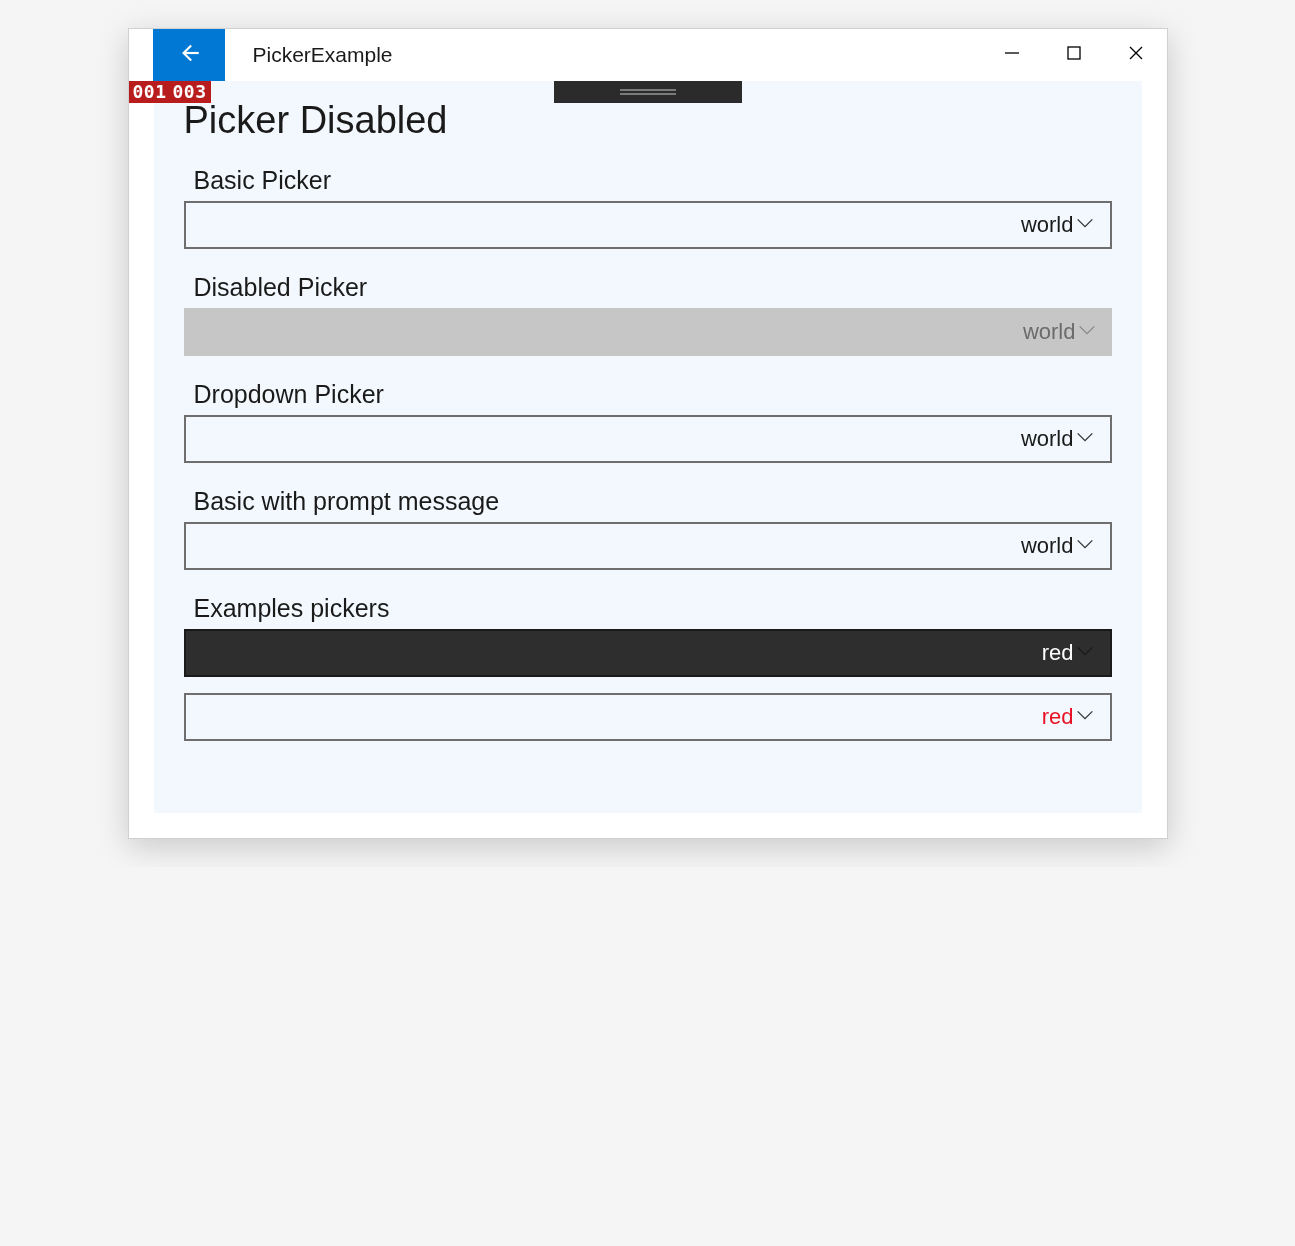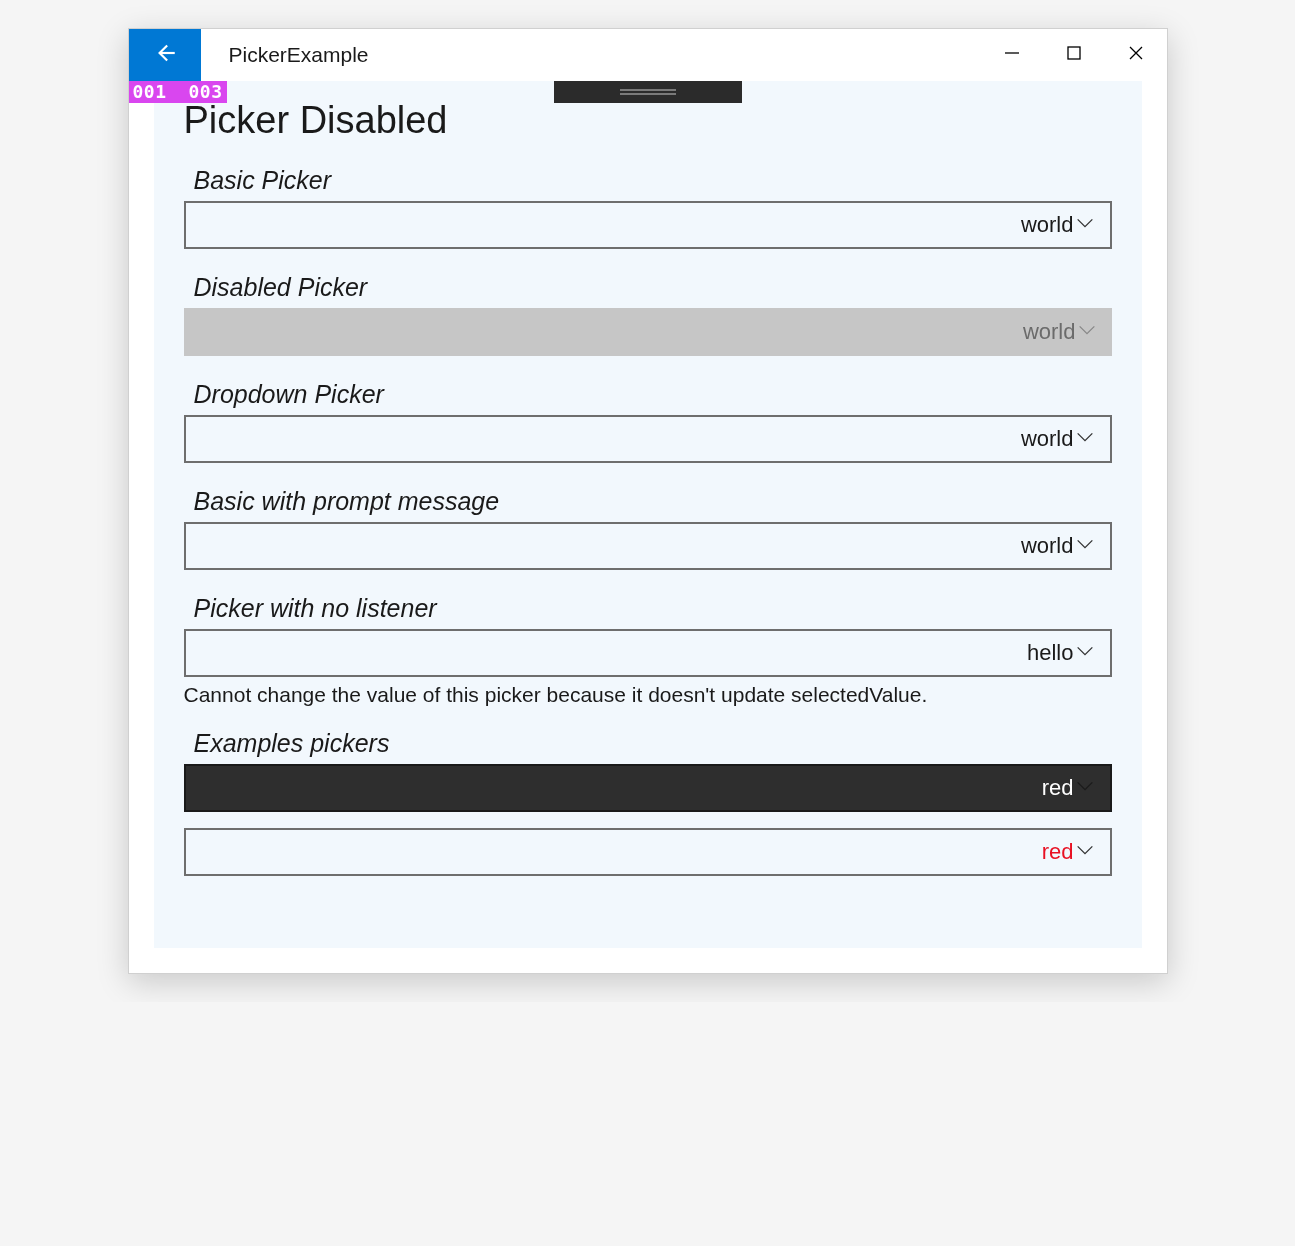--- a/index.html
+++ b/index.html
@@ -19,20 +19,21 @@
       background: #ffffff;
       box-shadow: 0 8px 30px rgba(0,0,0,0.18);
       border: 1px solid #d0d0d0;
       position: relative;
     }
     .titlebar {
       height: 52px;
       display: flex;
       align-items: stretch;
       position: relative;
+      padding-left: 24px;
     }
     .back-btn {
       width: 72px;
       background: #0078d4;
       display: flex;
       align-items: center;
       justify-content: center;
       cursor: pointer;
     }
     .back-btn svg { width: 26px; height: 26px; }
@@ -55,28 +56,28 @@
       display: flex;
       align-items: center;
       justify-content: center;
       cursor: pointer;
     }
     .win-btn svg { width: 16px; height: 16px; }
     .fps-bar {
       position: absolute;
       left: 0;
       top: 52px;
-      background: #d946ef;
+      background: #b91c1c;
       color: #fff;
       font-family: "Consolas", monospace;
       font-size: 18px;
       font-weight: bold;
       padding: 0 4px;
       display: flex;
-      gap: 22px;
+      gap: 6px;
       letter-spacing: 0.5px;
       line-height: 22px;
       z-index: 2;
     }
     .dev-handle {
       position: absolute;
       left: 50%;
       top: 52px;
       transform: translateX(-50%);
       width: 188px;
@@ -108,21 +109,20 @@
       padding: 10px 0 12px 30px;
     }
     .section {
       padding: 6px 0 0 0;
     }
     .section-label {
       font-size: 25px;
       font-weight: 400;
       color: #1a1a1a;
       padding: 6px 0 6px 40px;
-      font-style: italic;
     }
     .picker {
       margin: 0 30px 12px 30px;
       height: 48px;
       border: 2px solid #6e6e6e;
       background: #f2f8fd;
       display: flex;
       align-items: center;
       justify-content: flex-end;
       padding: 0 14px 0 12px;
@@ -259,32 +259,20 @@
       <div class="picker">
         <span class="picker-value">world</span>
         <span class="chevron">
           <svg viewBox="0 0 24 24">
               <path d="M4 8l8 8 8-8" stroke="#333" stroke-width="1.4" fill="none"></path>
             </svg>
         </span>
       </div>
     </div>
 
-    <div class="section">
-      <div class="section-label">Picker with no listener</div>
-      <div class="picker">
-        <span class="picker-value">hello</span>
-        <span class="chevron">
-          <svg viewBox="0 0 24 24">
-              <path d="M4 8l8 8 8-8" stroke="#333" stroke-width="1.4" fill="none"></path>
-            </svg>
-        </span>
-      </div>
-      <div class="note-text">Cannot change the value of this picker because it doesn't update selectedValue.</div>
-    </div>
 
     <div class="section">
       <div class="section-label">Examples pickers</div>
       <div class="picker dark">
         <span class="picker-value">red</span>
         <span class="chevron">
           <svg viewBox="0 0 24 24">
               <path d="M4 8l8 8 8-8" stroke="#111" stroke-width="1.4" fill="none"></path>
             </svg>
         </span>

